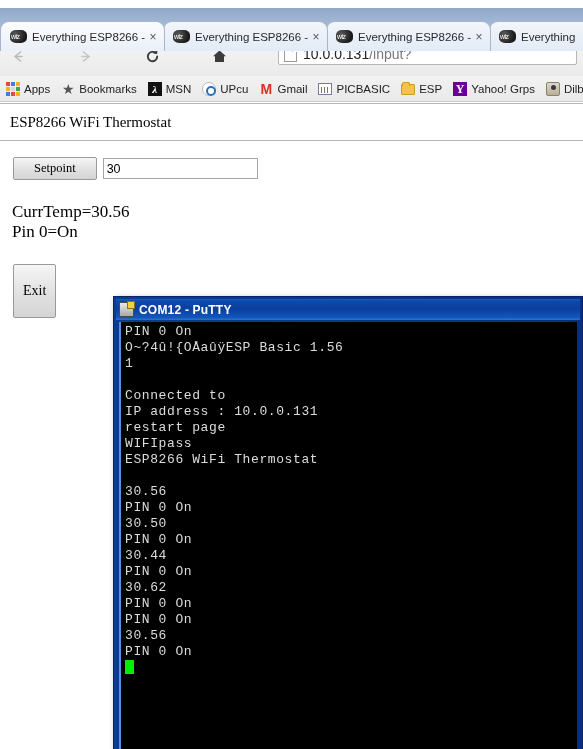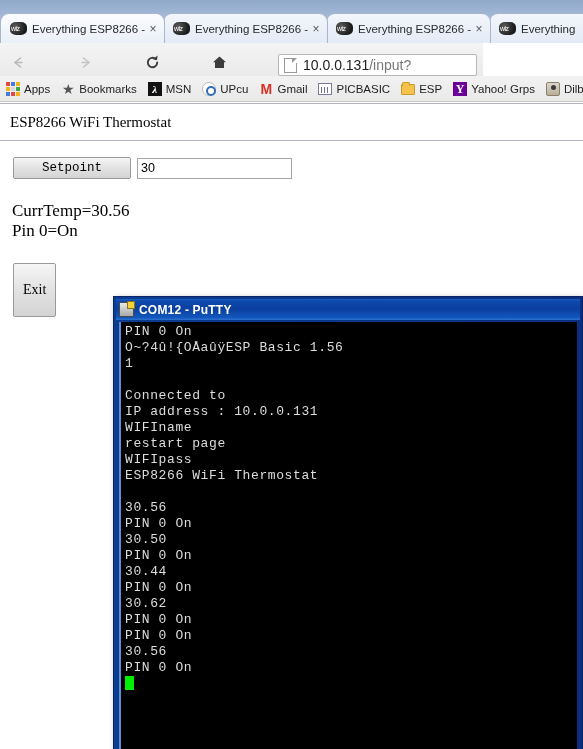--- a/index.html
+++ b/index.html
@@ -20,21 +20,21 @@
     position: absolute;
     left: 0; top: 0;
     width: 583px;
     height: 749px;
     background: #ffffff;
   }
 
   
   .tabstrip {
     position: absolute;
-    left: 0; top: 0;
+    left: 0; top: 8px;
     width: 583px;
     height: 43px;
     background: linear-gradient(to bottom, #8fa8cb 0%, #a8bcd8 45%, #becee4 100%);
   }
   .tabstrip-topline {
     position: absolute;
     left: 0; top: 0;
     width: 583px; height: 2px;
     background: #93a9c9;
   }
@@ -97,25 +97,25 @@
     line-height: 14px;
     text-align: center;
     color: #56595c;
     font-family: "Liberation Sans", sans-serif;
   }
 
   
   .navbar {
     position: absolute;
     left: 0; top: 43px;
-    width: 483px; height: 33px;
+    width: 583px; height: 33px;
     background: linear-gradient(to bottom, #f4f4f4 0%, #eaeaea 100%);
     border-bottom: 1px solid #cfcfcf;
     display: flex;
-    align-items: flex-end;
+    align-items: flex-start;
     gap: 40px;
   }
   .navbtn {
     width: 27px; height: 27px;
     display: flex; align-items: center; justify-content: center;
     flex: 0 0 auto;
   }
   .navbtn.back  { margin-left: 5px; }
   .urlbar {
     flex: 1 1 auto;
@@ -260,26 +260,26 @@
     color: #000;
     padding: 9px 0 9px 10px;
     font-family: "Liberation Serif", serif;
   }
   .form-row {
     margin: 15px 0 0 13px;
     display: flex;
     align-items: center;
   }
   .btn {
-    font-family: Liberation Mono, monospace;
+    font-family: Liberation Serif, serif;
     font-size: 12.5px;
     color: #000;
     background: linear-gradient(to bottom, #f6f6f6 0%, #e3e3e3 48%, #d4d4d4 100%);
     border: 1px solid #9a9a9a;
-    padding: 3px 28px;
+    padding: 3px 20px;
     border-radius: 2px;
     box-sizing: border-box;
   }
   .txtinput {
     font-family: "Liberation Sans", sans-serif;
     font-size: 12.5px;
     color: #000;
     background: #ffffff;
     border: 1px solid #a6a6a6;
     width: 155px;
@@ -540,21 +540,20 @@
       <span class="putty-title-text">COM12 - PuTTY</span>
     </div>
 
     <div class="putty-screen">
       <div class="term-line">PIN 0 On</div>
       <div class="term-line">O~?4û!{OÅaûÿESP Basic 1.56</div>
       <div class="term-line">1</div>
       <div class="term-line"></div>
       <div class="term-line">Connected to</div>
       <div class="term-line">IP address : 10.0.0.131</div>
-      <div class="term-line">WIFIname</div>
       <div class="term-line">restart page</div>
       <div class="term-line">WIFIpass</div>
       <div class="term-line">ESP8266 WiFi Thermostat</div>
       <div class="term-line"></div>
       <div class="term-line">30.56</div>
       <div class="term-line">PIN 0 On</div>
       <div class="term-line">30.50</div>
       <div class="term-line">PIN 0 On</div>
       <div class="term-line">30.44</div>
       <div class="term-line">PIN 0 On</div>

